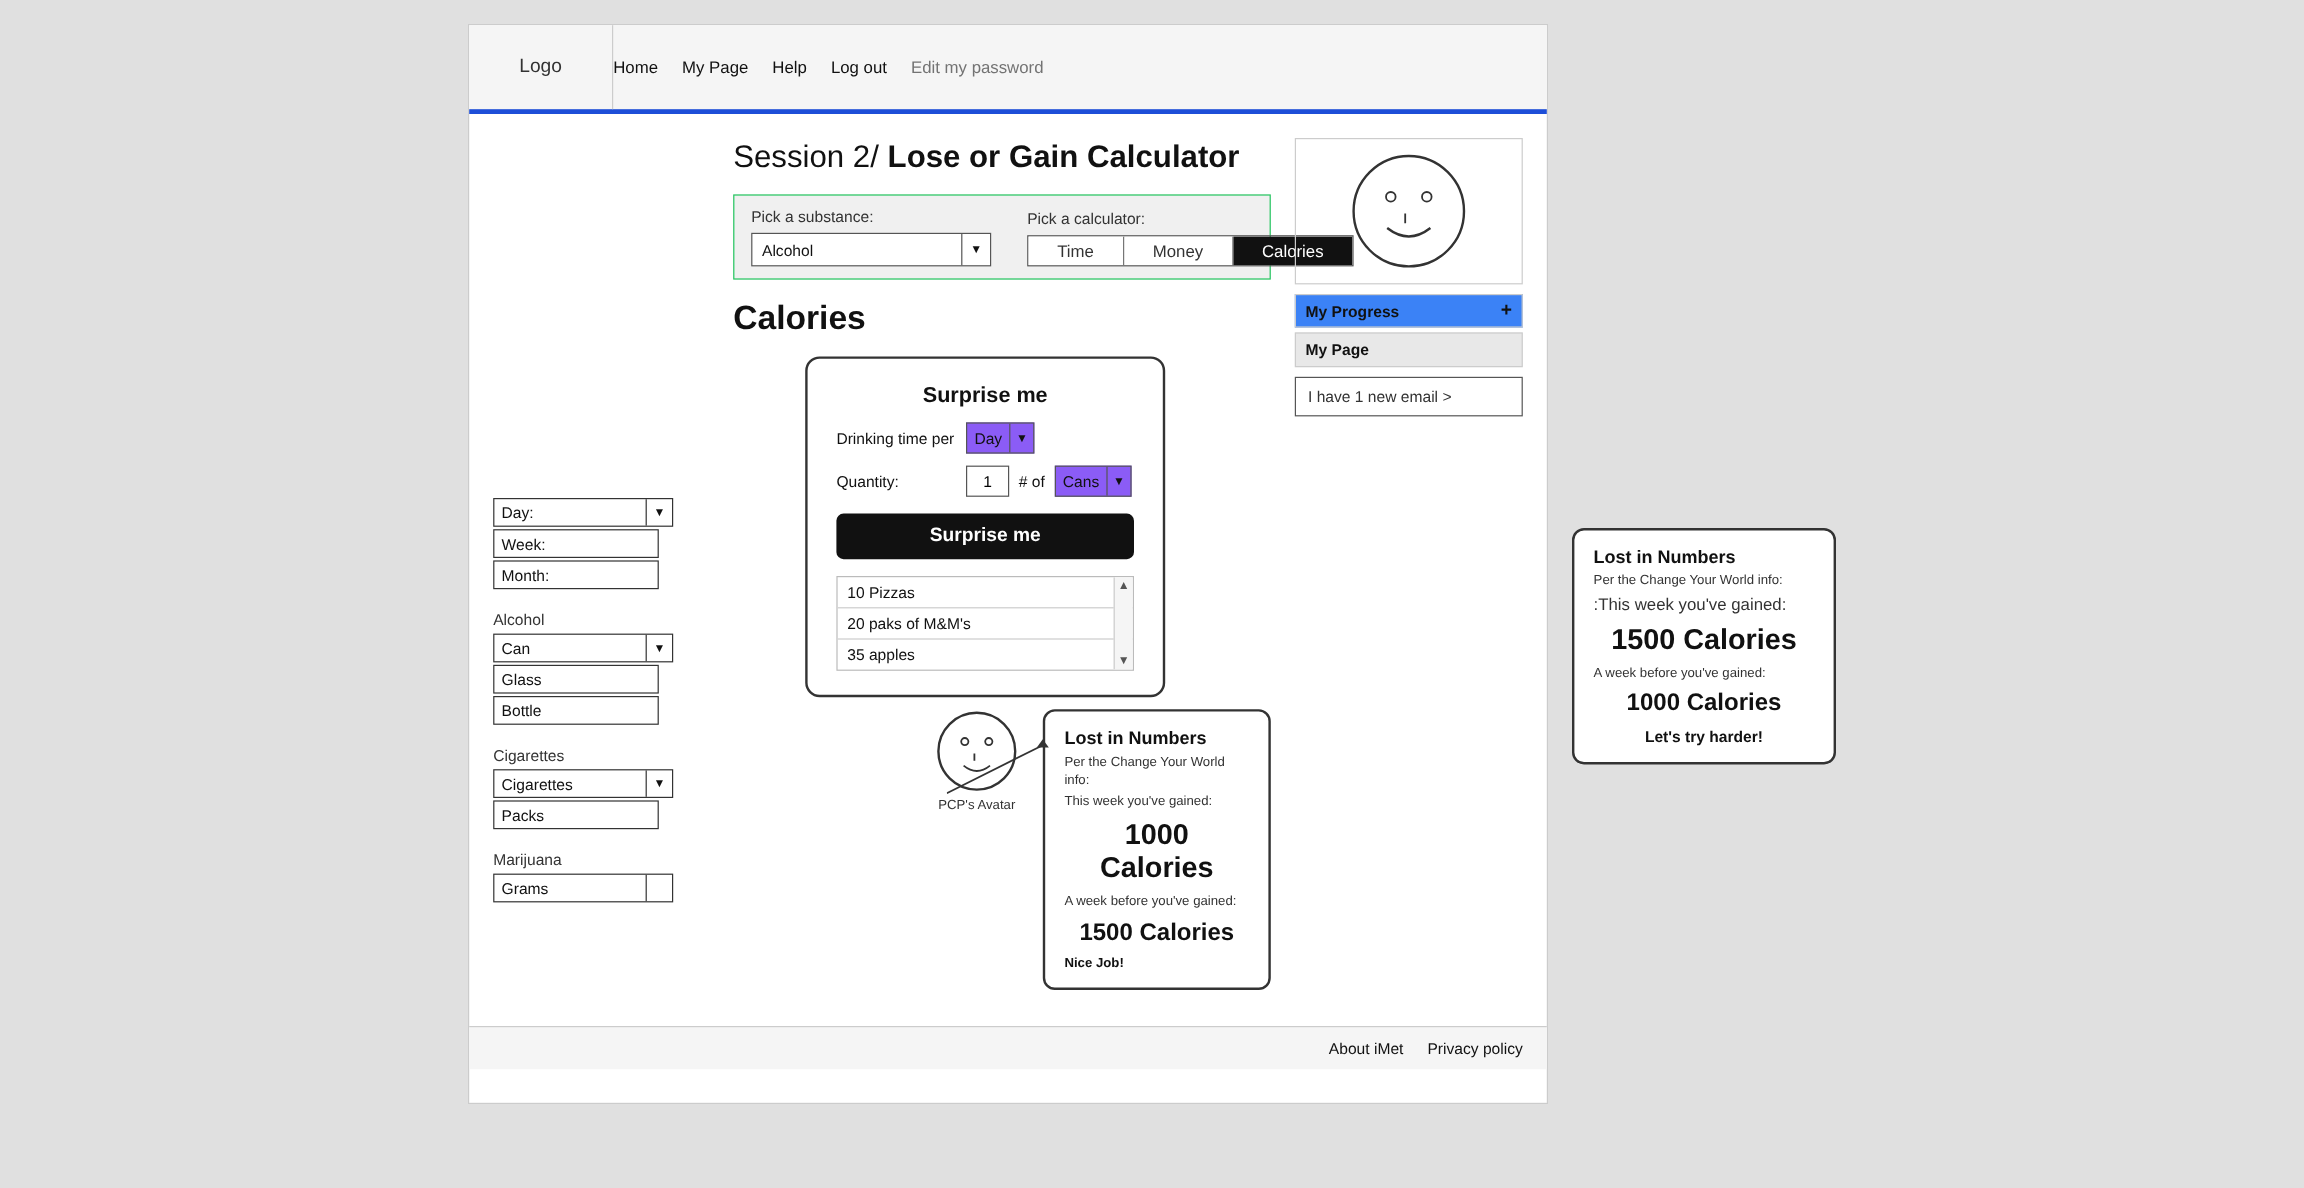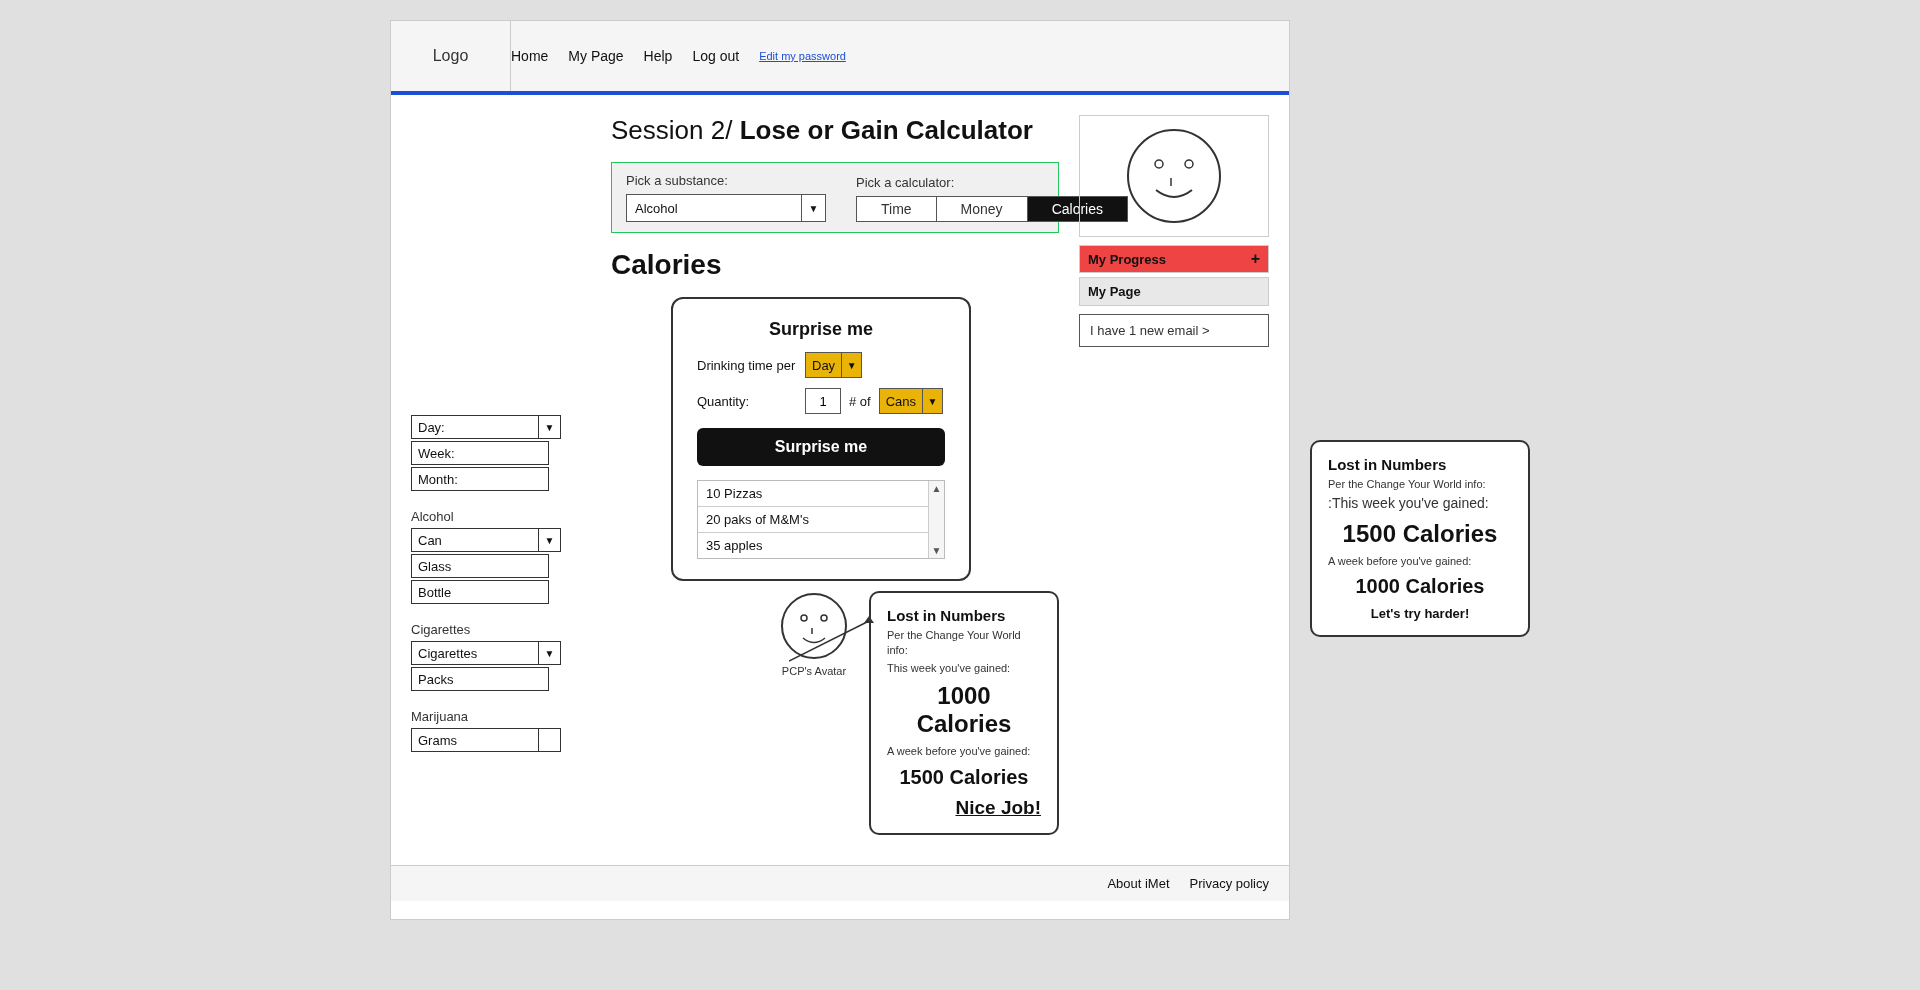--- a/index.html
+++ b/index.html
@@ -52,23 +52,22 @@
       align-items: center;
       padding-right: 20px;
       gap: 20px;
     }
     .nav-links a {
       text-decoration: none;
       color: #111;
       font-size: 14px;
     }
     .nav-links .edit-password {
-      font-size: 11px;
-      text-decoration: underline;
-      color: #1d4ed8;
+      font-size: 14px;
+      color: #737373;
     }
 
     
     .content-area {
       display: flex;
       padding: 20px;
       gap: 20px;
       position: relative;
     }
 
@@ -240,21 +239,21 @@
       font-size: 13px;
     }
     .surprise-row label {
       min-width: 100px;
     }
 
     .inline-dropdown {
       display: flex;
       align-items: center;
       border: 1px solid #555;
-      background: #eab308;
+      background: #8b5cf6;
       height: 26px;
     }
     .inline-dropdown .dd-text {
       padding: 0 6px;
       font-size: 13px;
     }
     .inline-dropdown .dd-arrow {
       width: 20px;
       height: 100%;
       border-left: 1px solid #555;
@@ -341,21 +340,21 @@
 
     .avatar-face {
       width: 100px;
       height: 100px;
     }
 
     .progress-bar-header {
       display: flex;
       justify-content: space-between;
       align-items: center;
-      background: #ef4444;
+      background: #3b82f6;
       border: 1px solid #ccc;
       padding: 4px 8px;
       font-size: 13px;
       font-weight: bold;
       margin-bottom: 4px;
     }
     .progress-plus {
       font-size: 16px;
       cursor: pointer;
     }
@@ -407,25 +406,24 @@
       text-align: center;
     }
     .lost-numbers-card .calorie-medium {
       font-size: 20px;
       font-weight: bold;
       color: #111;
       margin: 6px 0;
       text-align: center;
     }
     .lost-numbers-card .card-footer {
-      font-size: 19px;
-      font-weight: bold;
-      text-align: right;
+      font-size: 11px;
+      font-weight: bold;
+      text-align: left;
       margin-top: 8px;
-      text-decoration: underline;
     }
     .pcp-avatar-face {
       width: 70px;
       height: 70px;
     }
     .pcp-label {
       font-size: 11px;
       color: #333;
       margin-top: 4px;
     }

